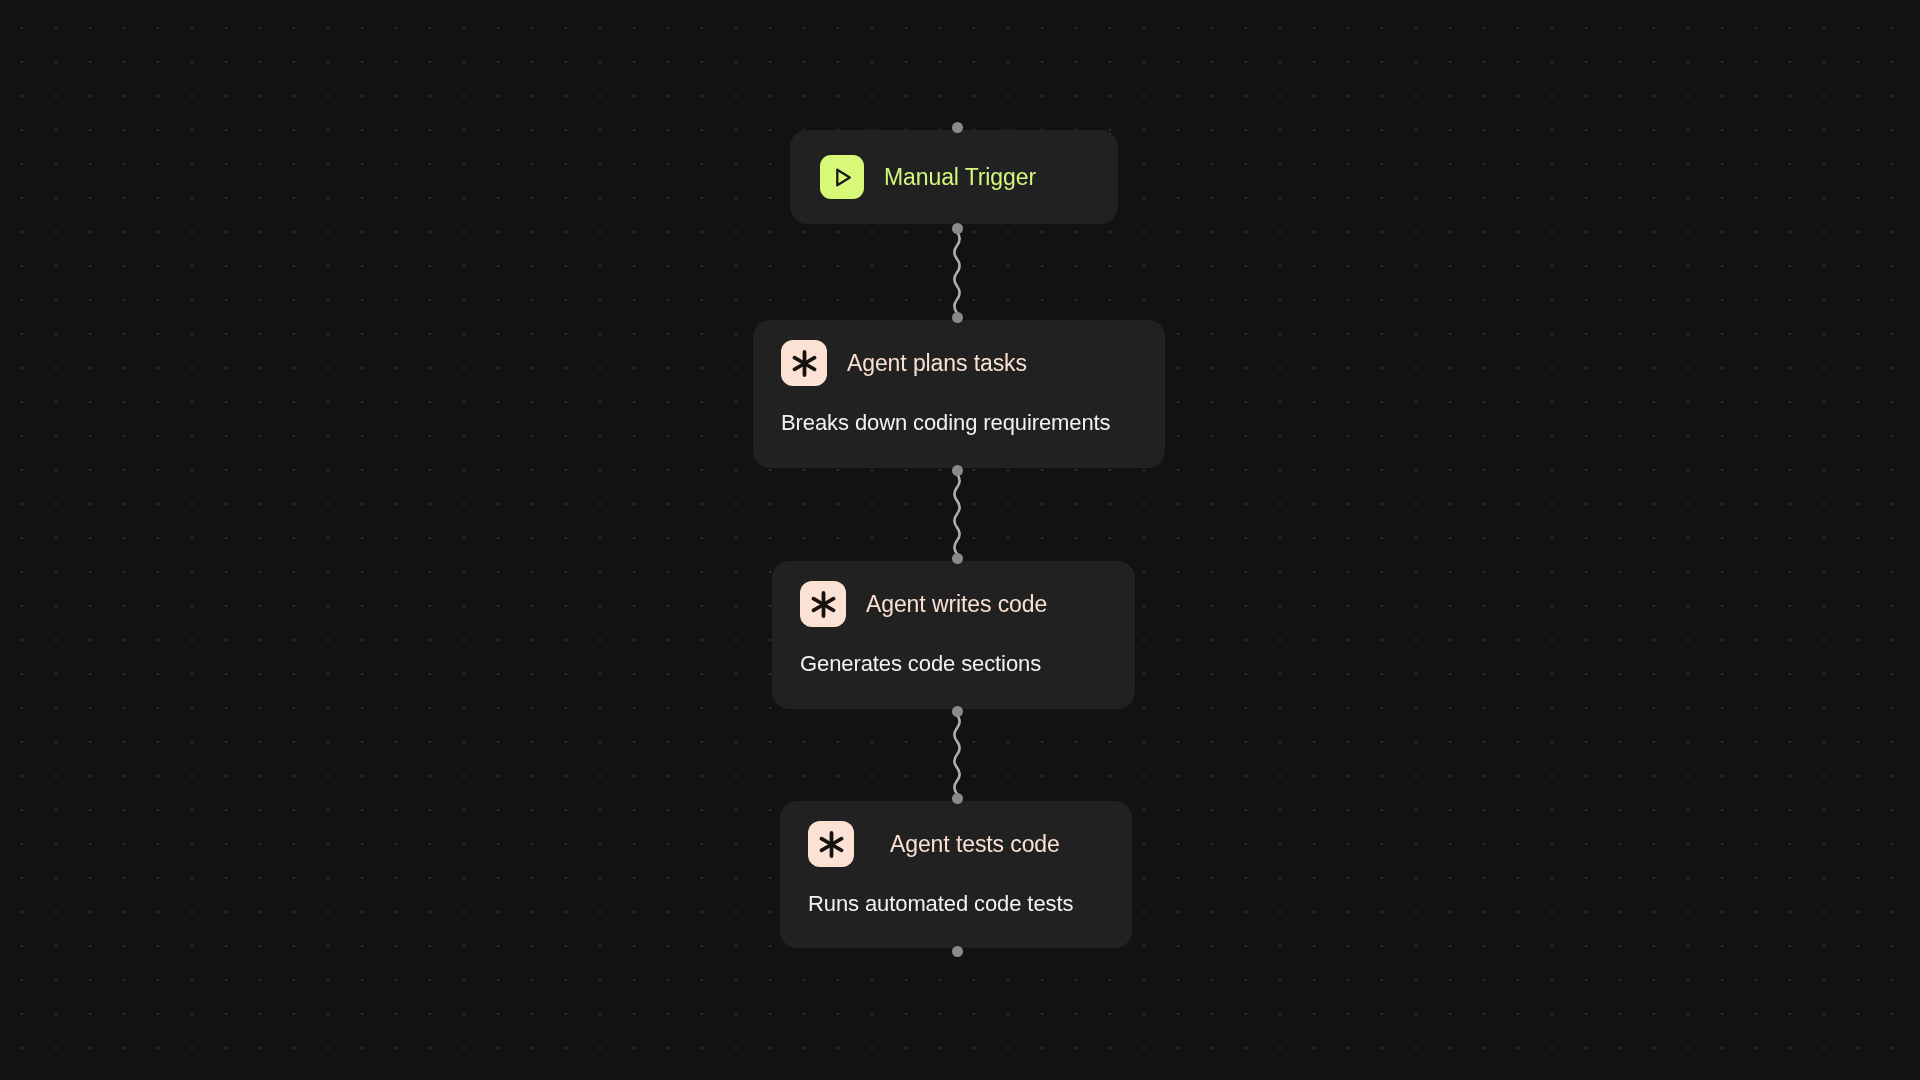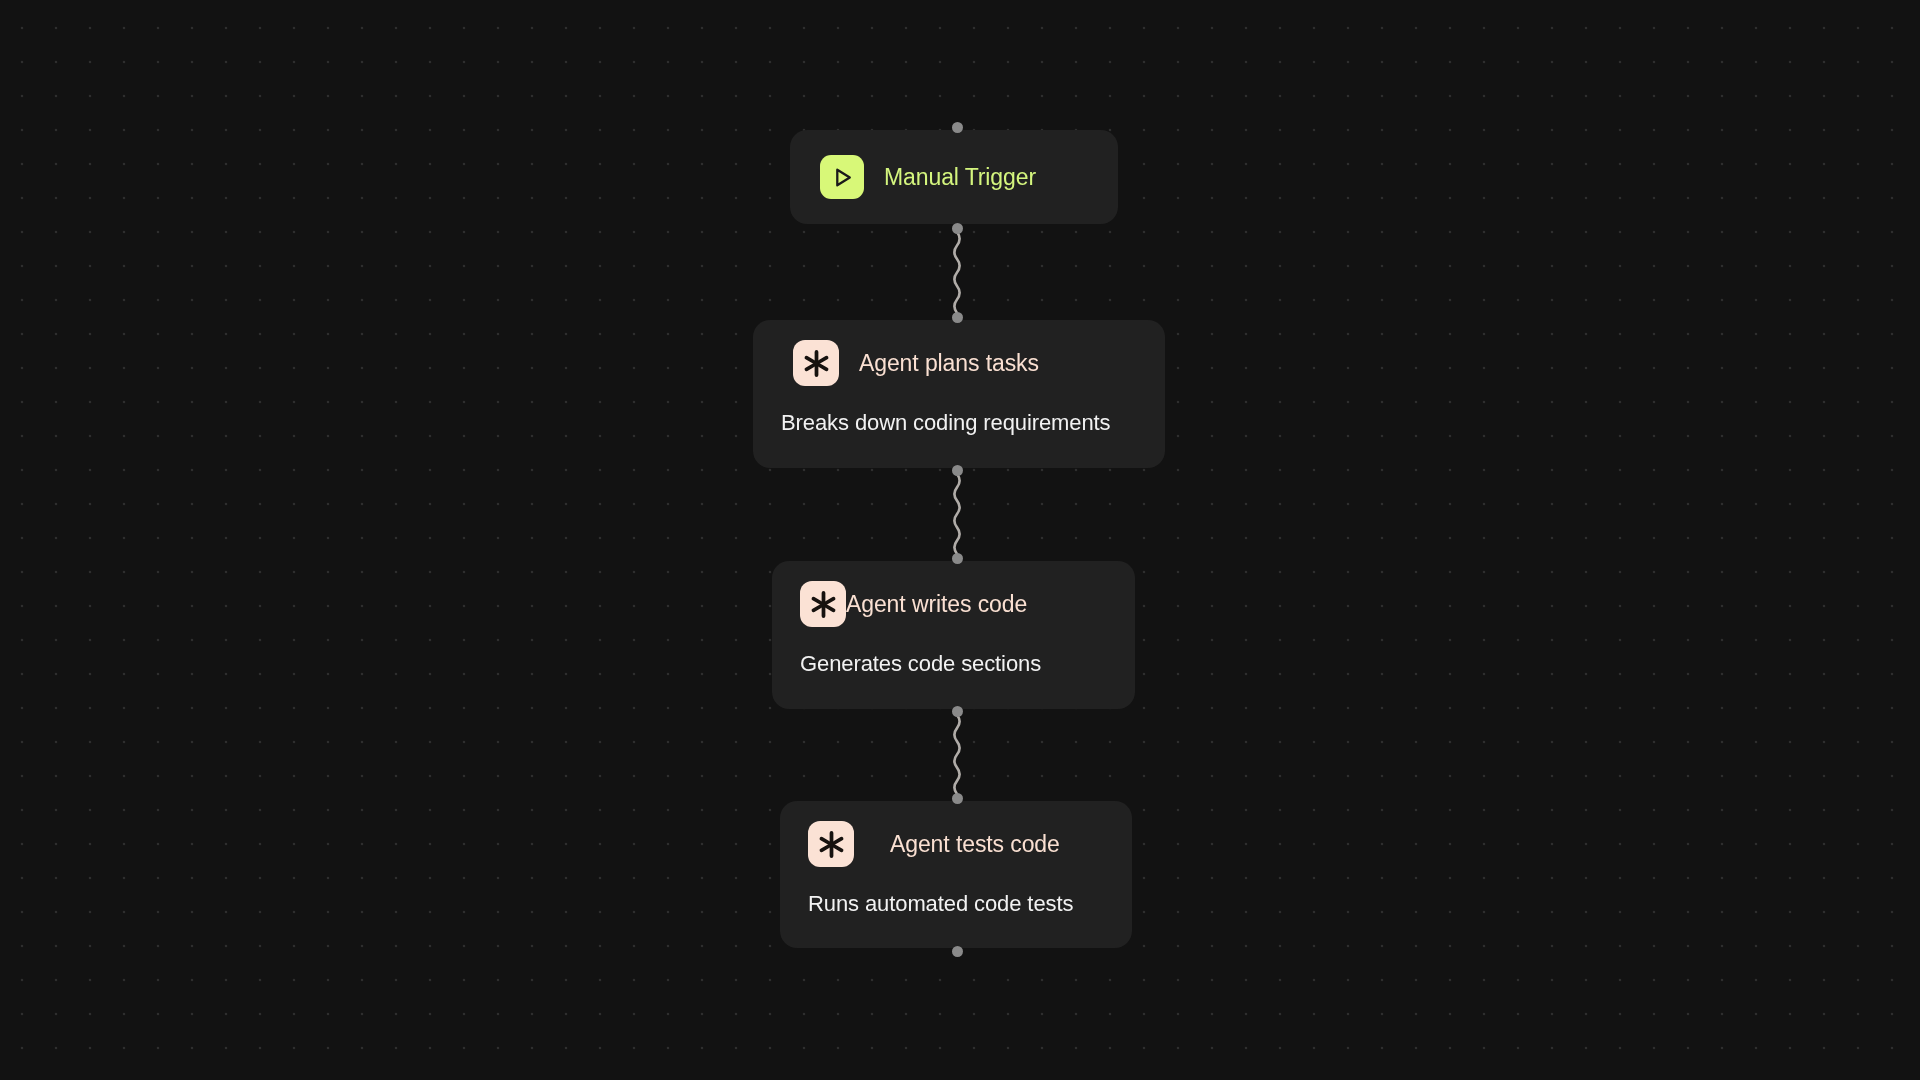--- a/index.html
+++ b/index.html
@@ -108,37 +108,37 @@
       <div class="node-head" style="padding: 0px 0px 0px 30px; height: 94px; gap: 20px;">
         <div class="node-icon" style="width: 44px; height: 44px; border-radius: 11px;">
           <svg width="25" height="25" viewBox="0 0 24 24" fill="none" stroke="#1a1a1a" stroke-width="2.2" stroke-linejoin="round">
             <path d="M7 4.5 L19 12 L7 19.5 Z"></path>
           </svg>
         </div>
         <div class="node-title" style="font-size: 23px;">Manual Trigger</div>
       </div>
     </div>
     <div class="node agent" style="left: 753px; top: 320px; width: 412px; height: 148px;">
-      <div class="node-head" style="padding: 20px 0px 0px 28px; height: auto; gap: 20px; margin-left: 12px;">
+      <div class="node-head" style="padding: 20px 0px 0px 28px; height: auto; gap: 20px;">
         <div class="node-icon" style="width: 46px; height: 46px; border-radius: 12px;">
           <svg width="29" height="29" viewBox="0 0 24 24" stroke="#17120f" stroke-width="3.1" stroke-linecap="round" fill="none">
             <path d="M12 12 L12 2.4" transform="rotate(0 12 12)"></path>
             <path d="M12 12 L12 2.4" transform="rotate(60 12 12)"></path>
             <path d="M12 12 L12 2.4" transform="rotate(120 12 12)"></path>
             <path d="M12 12 L12 2.4" transform="rotate(180 12 12)"></path>
             <path d="M12 12 L12 2.4" transform="rotate(240 12 12)"></path>
             <path d="M12 12 L12 2.4" transform="rotate(300 12 12)"></path>
           </svg>
         </div>
         <div class="node-title" style="font-size: 23px;">Agent plans tasks</div>
       </div>
       <div class="node-desc" style="font-size: 22px; padding: 24px 4px 0px 28px;">Breaks down coding requirements</div>
     </div>
     <div class="node agent" style="left: 772px; top: 561px; width: 363px; height: 148px;">
-      <div class="node-head" style="padding: 20px 0px 0px 28px; height: auto; ">
+      <div class="node-head" style="padding: 20px 0px 0px 28px; height: auto; gap: 20px;">
         <div class="node-icon" style="width: 46px; height: 46px; border-radius: 12px;">
           <svg width="29" height="29" viewBox="0 0 24 24" stroke="#17120f" stroke-width="3.1" stroke-linecap="round" fill="none">
             <path d="M12 12 L12 2.4" transform="rotate(0 12 12)"></path>
             <path d="M12 12 L12 2.4" transform="rotate(60 12 12)"></path>
             <path d="M12 12 L12 2.4" transform="rotate(120 12 12)"></path>
             <path d="M12 12 L12 2.4" transform="rotate(180 12 12)"></path>
             <path d="M12 12 L12 2.4" transform="rotate(240 12 12)"></path>
             <path d="M12 12 L12 2.4" transform="rotate(300 12 12)"></path>
           </svg>
         </div>

